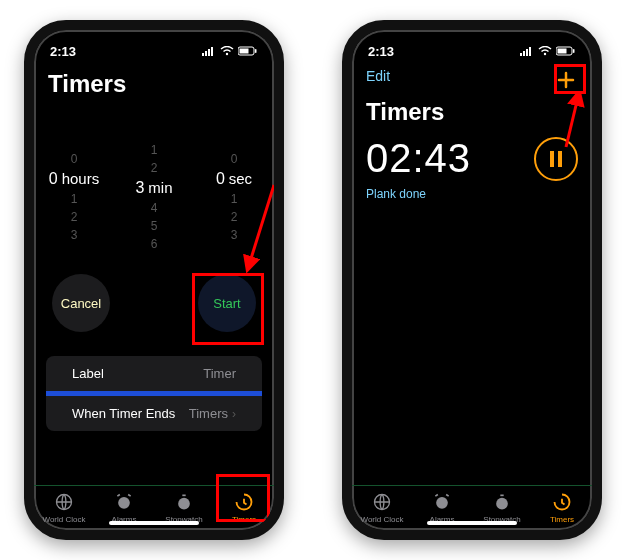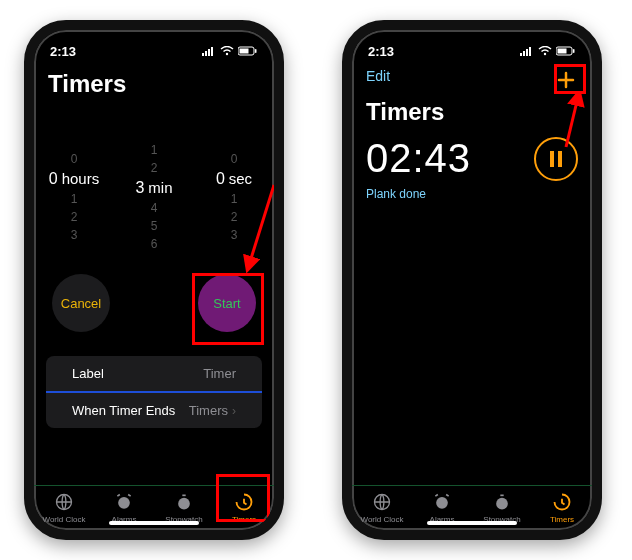--- a/index.html
+++ b/index.html
@@ -47,30 +47,30 @@
     font-size: 14px;
   }
   .picker-col { display:flex; flex-direction:column; align-items:center; gap:4px; color:#555; font-size:12px; width:70px;}
   .picker-col .sel { color:#fff; font-size:15px; display:flex; gap:4px; align-items:baseline;}
   .picker-col .sel .num { font-size:16px;}
   .buttons { display:flex; justify-content:space-between; padding: 12px 18px 0;}
   .round-btn {
     width:58px; height:58px; border-radius:50%; display:flex; align-items:center; justify-content:center;
     font-size:13px;
   }
-  .cancel { background:#1c1c1e; color:#eab308;text-align:right;}
-  .start { background:#701a75; color:#34c759;}
+  .cancel { background:#1c1c1e; color:#fef9c3;text-align:right;}
+  .start { background:#0f172a; color:#34c759;}
   .settings {
     margin: 24px 12px 0; background:#1c1c1e; border-radius:8px;
     font-size:13px;
   }
   .settings-row {
     display:flex; justify-content:space-between; padding:10px 26px; align-items:center;
   }
-  .settings-row + .settings-row { border-top:2px solid #1d4ed8;}
+  .settings-row + .settings-row { border-top:5px solid #1d4ed8;}
   .settings-row .val { color:#8e8e93; display:flex; align-items:center; gap:4px;}
   .tabbar {
     margin-top:auto; height:45px; display:flex; border-top:1px solid #14532d;
   }
   .tab {
     flex:1; display:flex; flex-direction:column; align-items:center; justify-content:center;
     font-size:8px; color:#8e8e93; gap:3px;
   }
   .tab.active { color:#ff9f0a; }
   .tab svg { width:20px; height:20px; }

